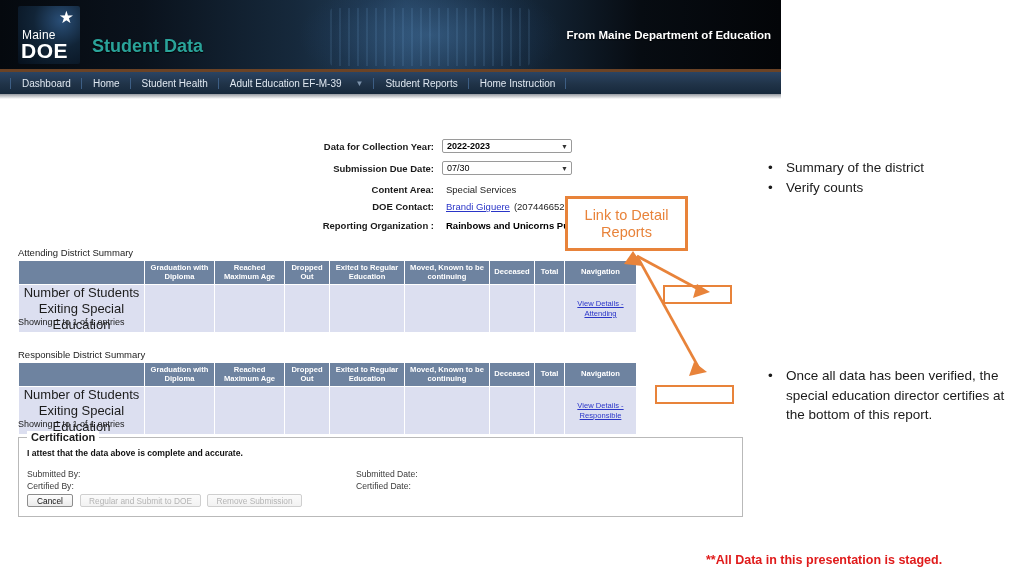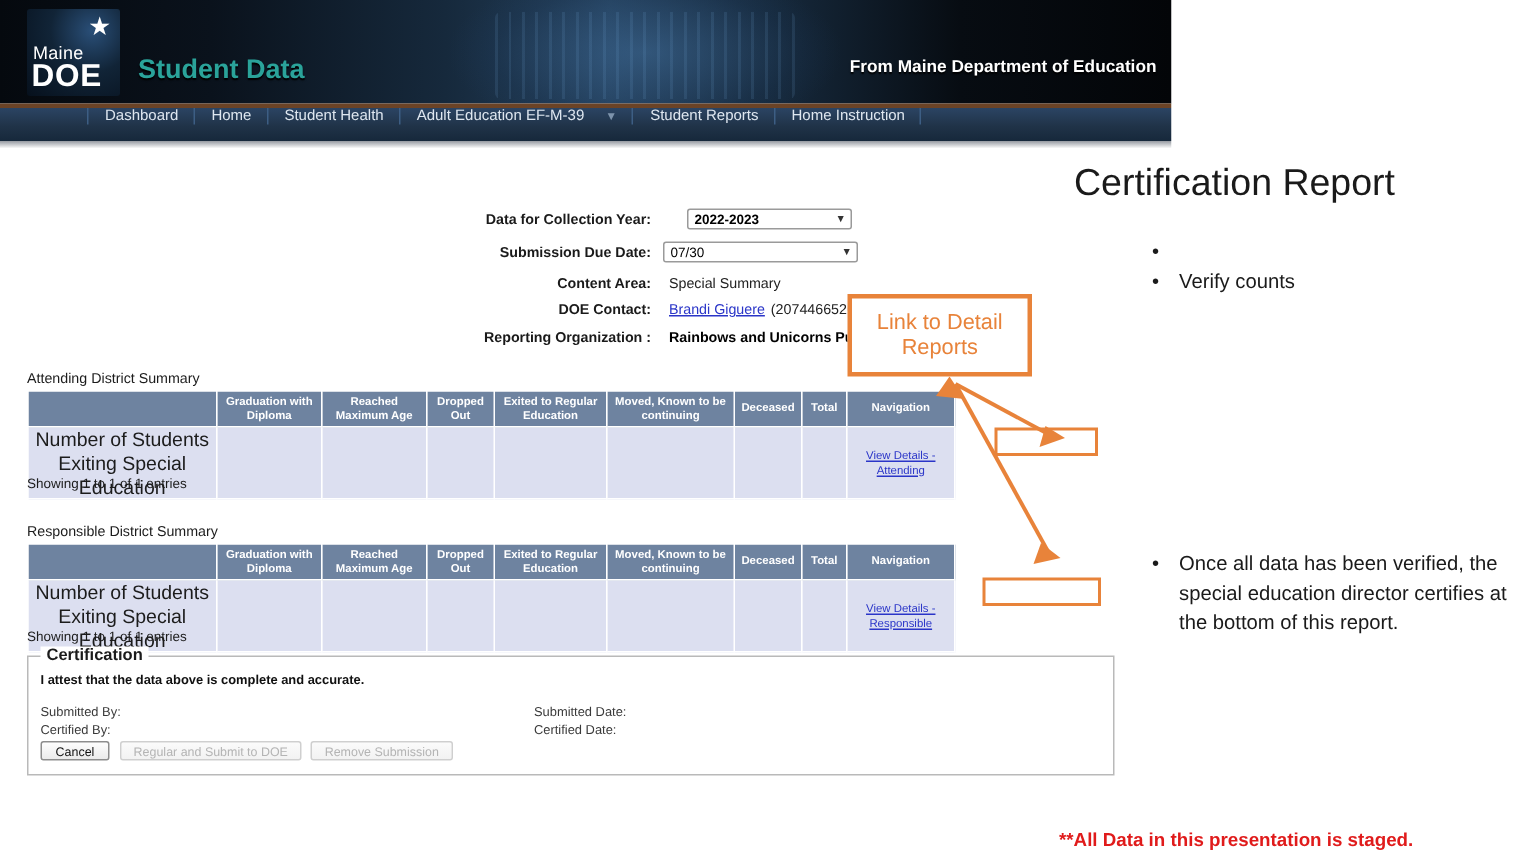--- a/index.html
+++ b/index.html
@@ -49,30 +49,30 @@
   }
   .logo .doe {
     position:absolute; left: 3px; top: 33px; color:#fff; font-size: 21px; font-weight:bold;
     letter-spacing:.5px;
   }
   .sd {
     position:absolute; left: 92px; top: 36px; color:#2aa39a; font-size: 18px; font-weight: bold;
     text-shadow: 0 1px 1px #000;
   }
   .fromdoe {
-    position:absolute; right: 10px; top: 39px; color:#ffffff; font-size: 11.5px; font-weight: bold;
+    position:absolute; right: 10px; top: 29px; color:#ffffff; font-size: 11.5px; font-weight: bold;
     text-shadow: 0 1px 1px #000;
   }
   .hdr-rule { position:absolute; left:0; top:69px; width:781px; height:3px; background:#6b4326; }
 
   
   .nav {
     position:absolute; left:0; top:72px; width:781px; height:22px;
     background: linear-gradient(180deg,#2b4463 0%, #203348 55%, #16283b 100%);
-    display:flex; align-items:flex-start;padding-left:48px;
+    display:flex; align-items:center;
   }
   .nav .item {
     color:#dfe7f0; font-size:10px; display:flex; align-items:center;
     padding: 0 10px 0 11px; border-right:1px solid #3d5e84; white-space:nowrap;
   }
   .nav .item:first-child { border-left:1px solid #3d5e84; margin-left:10px; }
   .nav .caret { margin-left: 14px; color:#7d93ab; font-size: 8px; }
   .nav-shadow { position:absolute; left:0; top:94px; width:781px; height:5px;
     background: linear-gradient(180deg, rgba(20,30,45,.45), rgba(255,255,255,0)); }
 
@@ -183,37 +183,37 @@
         </div>
         <div class="item">
           <span>Home Instruction</span>
         </div>
       </div>
     <div class="nav-shadow"></div>
 
 
     <div class="frow" style="left:311px; top:139px;">
       <div class="flabel" style="width:123px;">Data for Collection Year:</div>
-      <div class="fselect" style="width:110px; margin-left:24px;">
+      <div class="fselect" style="width:130px; margin-left:8px;">
         <span style="font-weight:bold;">2022-2023</span>
         <span class="chev">▼</span>
       </div>
     </div>
 
     <div class="frow" style="left:311px; top:161px;">
       <div class="flabel" style="width:123px;">Submission Due Date:</div>
       <div class="fselect" style="width:130px; margin-left:8px;">
         <span>07/30</span>
         <span class="chev">▼</span>
       </div>
     </div>
 
     <div class="frow" style="left:311px; top:184px;justify-content:center;">
       <div class="flabel" style="width:123px;">Content Area:</div>
-      <div class="fval" style="margin-left:12px;">Special Summary</div>
+      <div class="fval" style="margin-left:12px;">Special Services</div>
     </div>
 
     <div class="frow" style="left:311px; top:201px;">
       <div class="flabel" style="width:123px;">DOE Contact:</div>
       <div style="margin-left:12px; display:flex; gap:4px; align-items:baseline;justify-content:flex-end;">
         <a class="flink" href="#">Brandi Giguere</a>
         <span class="fval">(2074466526)</span>
       </div>
     </div>
 
@@ -308,24 +308,24 @@
     <line x1="637" y1="256" x2="700" y2="370" stroke="#e8833a" stroke-width="2.6"></line>
     <polygon points="697,284 710,292 693,298" fill="#e8833a"></polygon>
     <polygon points="694,362 707,372 689,376" fill="#e8833a"></polygon>
   </svg>
 
   <div class="callout">Link to Detail Reports</div>
 
   <div style="position:absolute; left:663px; top:285px; width:69px; height:19px; border:2.2px solid #e8833a;"></div>
   <div style="position:absolute; left:655px; top:385px; width:79px; height:19px; border:2.2px solid #e8833a;"></div>
 
-  <div class="slide-title">Certification Report</div>
   <div class="bullets" id="bullets-top" style="left:768px; top:158px; width:250px;">
       <div class="bul">
         <span class="dot">•</span>
+        <span>Summary of the district</span>
       </div>
       <div class="bul">
         <span class="dot">•</span>
         <span>Verify counts</span>
       </div>
     </div>
   <div class="bullets" id="bullets-bottom" style="left:768px; top:366px; width:252px;">
       <div class="bul">
         <span class="dot">•</span>
         <span>Once all data has been verified, the special education director certifies at the bottom of this report.</span>

